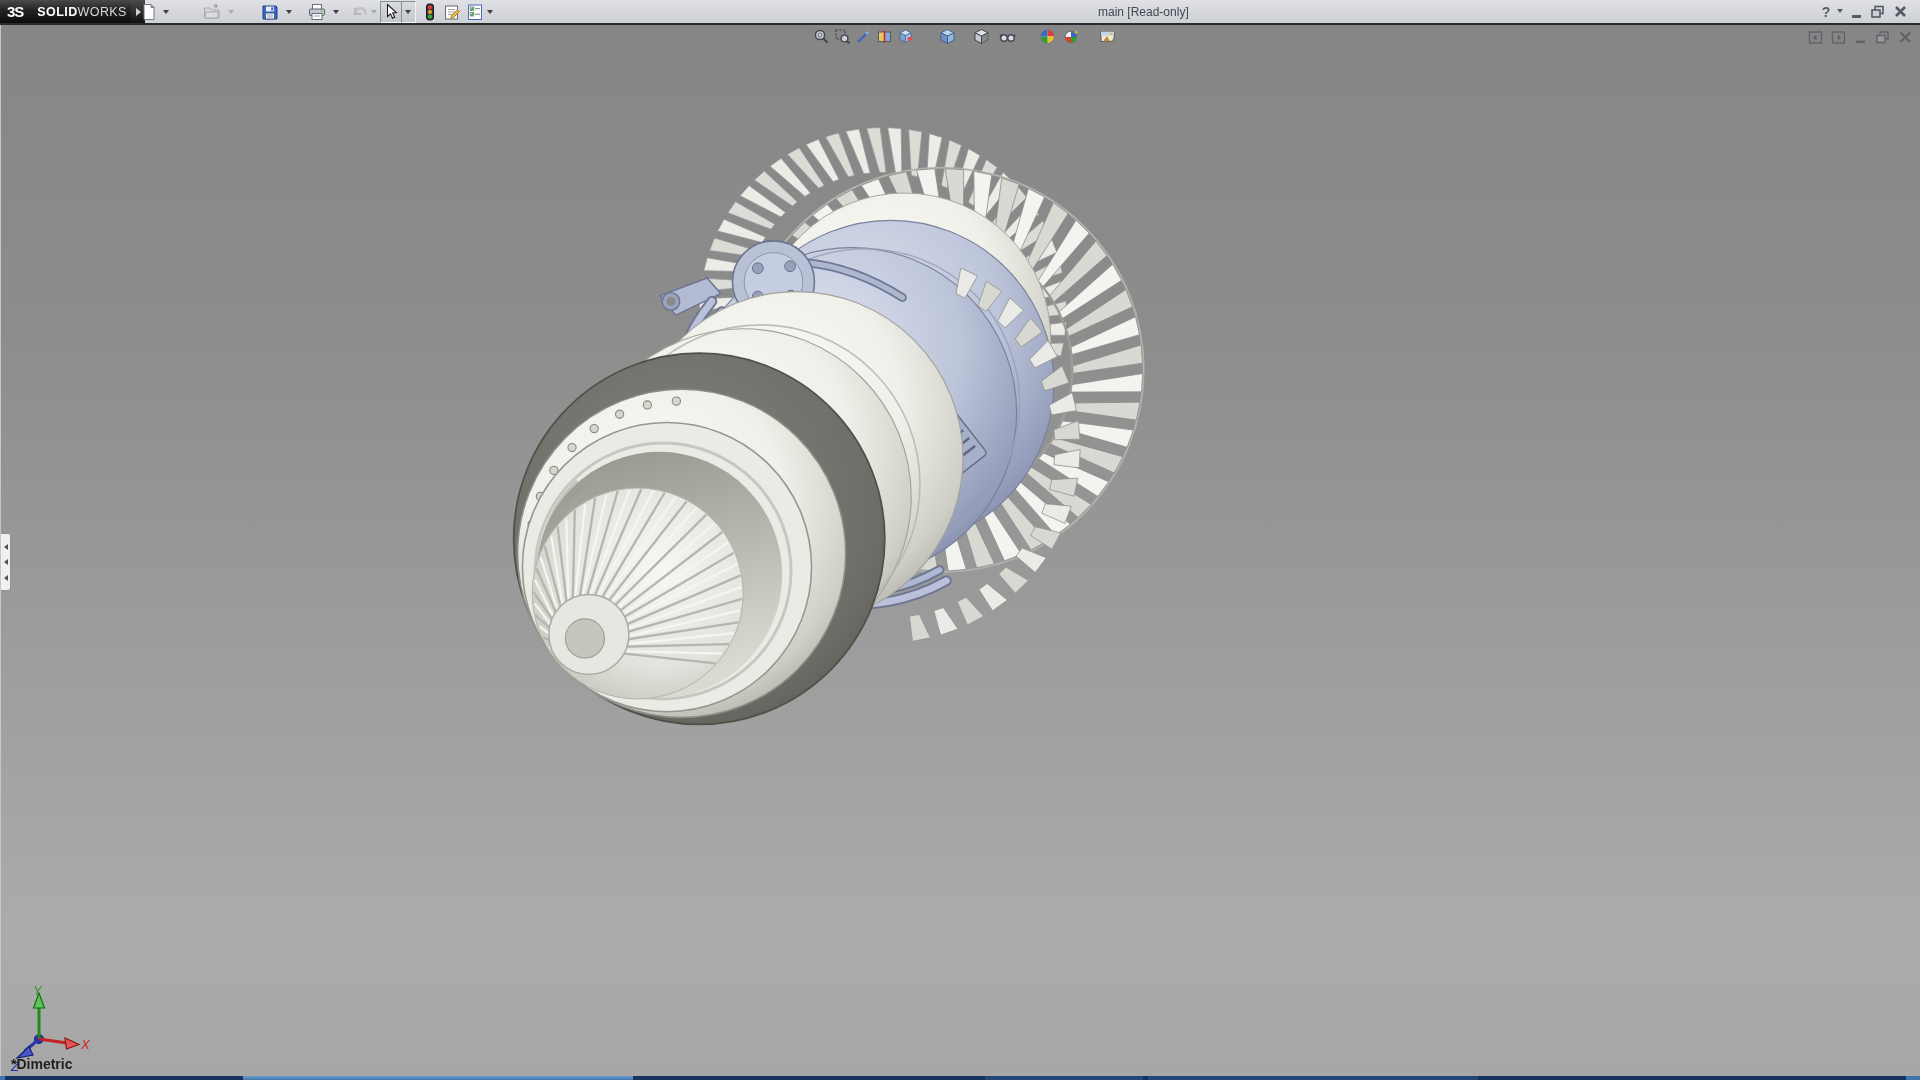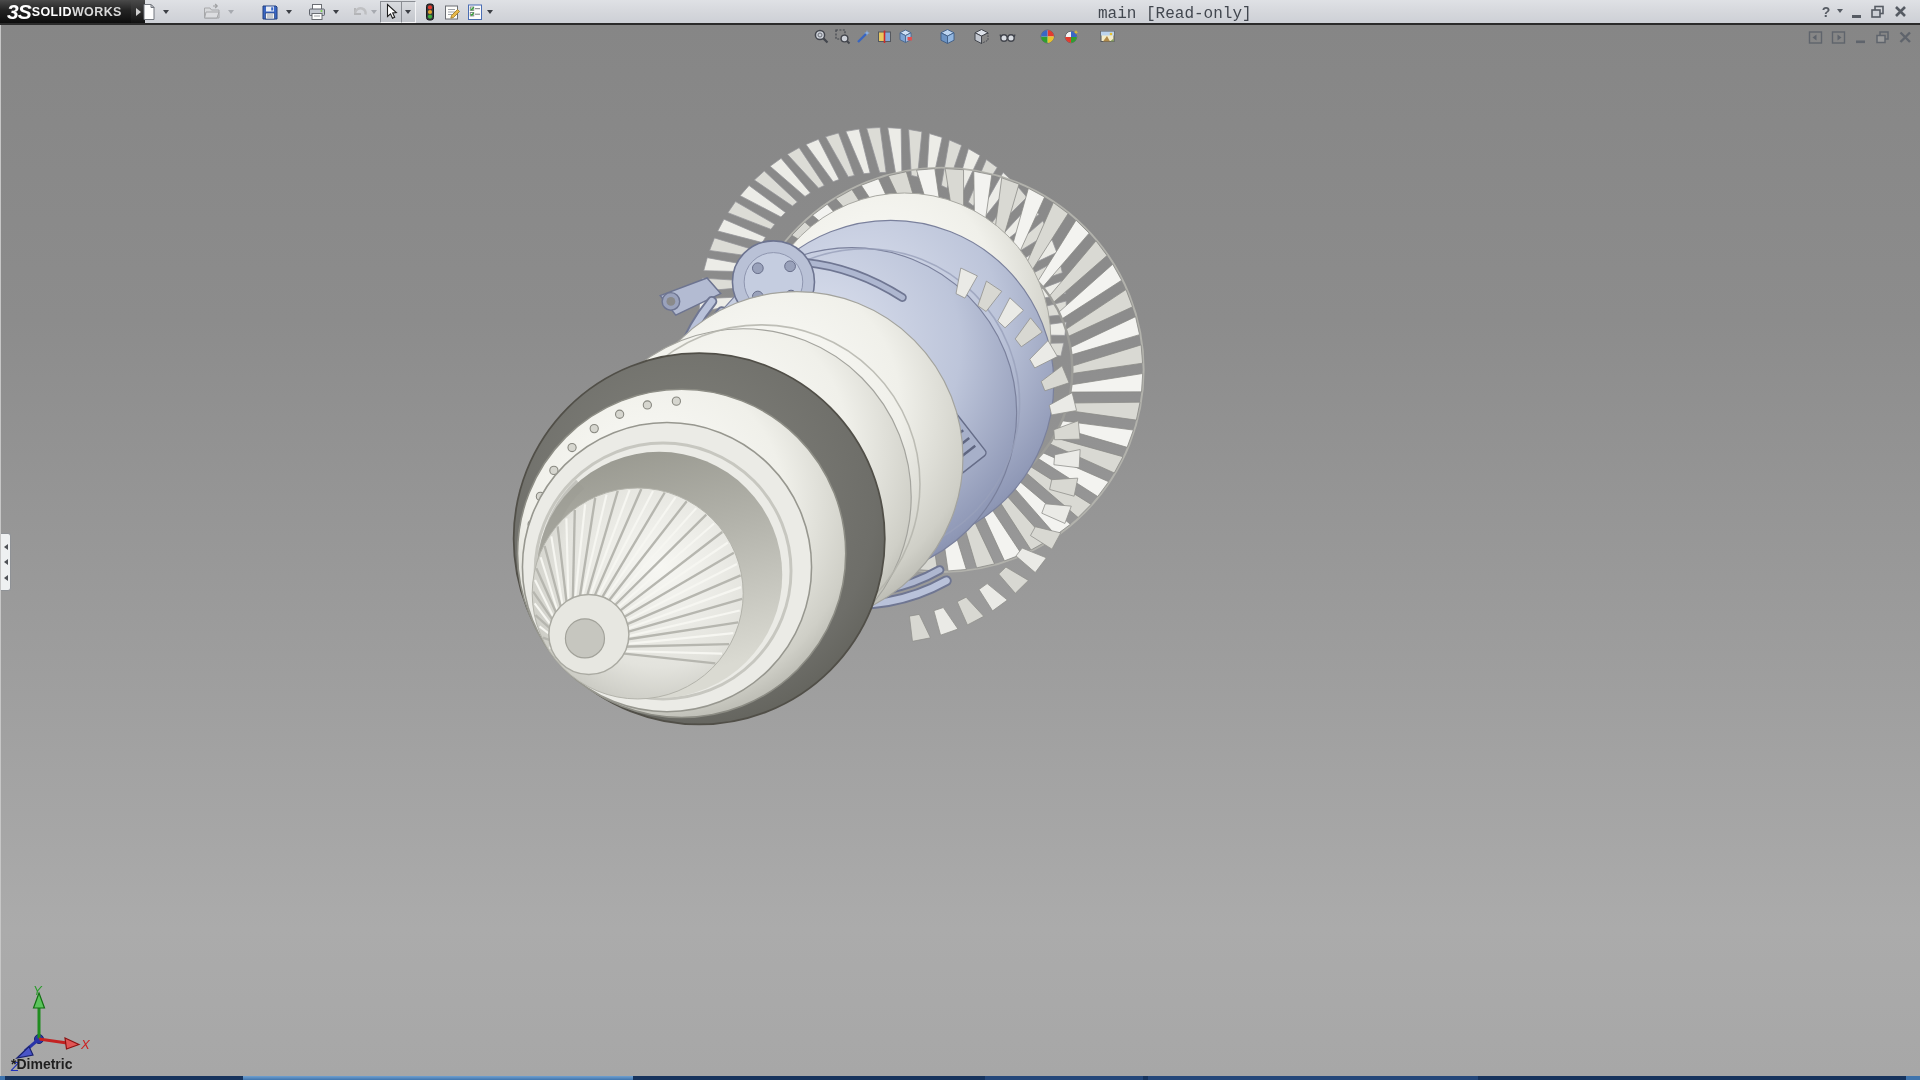--- a/index.html
+++ b/index.html
@@ -6,27 +6,27 @@
   #app{position:relative;width:1920px;height:1080px;overflow:hidden;
        font-family:"Liberation Sans","DejaVu Sans",sans-serif;
        -webkit-font-smoothing:antialiased;}
   
   #titlebar{position:absolute;left:0;top:0;width:1920px;height:23px;
     background:linear-gradient(180deg,#dfe1e5 0%,#d4d6db 60%,#cdd0d6 100%);
     border-bottom:2px solid #2b2b2b;}
   #logo{position:absolute;left:0;top:0;width:124px;height:23px;
     background:linear-gradient(180deg,#4a4a4a 0%,#232323 45%,#0d0d0d 100%);
     display:flex;align-items:center;padding-left:7px;color:#fff;}
-  #logo .glyph{font-style:italic;font-weight:bold;font-size:21px;margin-right:1px;letter-spacing:-1px;}
+  #logo .glyph{font-weight:bold;font-size:15px;margin-right:14px;letter-spacing:-1px;}
   #logo .solid{font-weight:bold;font-size:12.5px;letter-spacing:.4px;}
-  #logo .works{font-weight:bold;font-size:12.5px;color:#d8d8d8;letter-spacing:.4px;text-align:center;}
+  #logo .works{font-weight:normal;font-size:12.5px;color:#d8d8d8;letter-spacing:.4px;text-align:center;}
   #logo-flyout{position:absolute;left:131px;top:0;width:14px;height:23px;
     background:linear-gradient(180deg,#4a4a4a,#111);display:flex;align-items:center;justify-content:center;}
   #logo-flyout .tri{width:0;height:0;border-left:5px solid #cfcfcf;border-top:4px solid transparent;border-bottom:4px solid transparent;}
-  #win-title{position:absolute;left:1098px;top:5px;font-size:16px;color:#42474f;font-family:Liberation Mono, monospace;}
+  #win-title{position:absolute;left:1098px;top:5px;font-size:12px;color:#42474f;}
   
   .tb-ic{position:absolute;top:3px;width:18px;height:18px;}
   .caret{position:absolute;top:10px;width:0;height:0;
     border-left:3.5px solid transparent;border-right:3.5px solid transparent;border-top:4px solid #3c3f45;}
   .caret.dim{border-top-color:#a7aab0;}
   .disabled{filter:grayscale(1) opacity(.45);}
   .tbtn{position:absolute;top:1px;height:20px;background:linear-gradient(180deg,#d9dbdf,#c3c6cc);
     border:1px solid #8a8d93;border-right-color:#f4f4f6;border-bottom-color:#f4f4f6;}
   
   .wc{position:absolute;display:flex;align-items:center;justify-content:center;}

